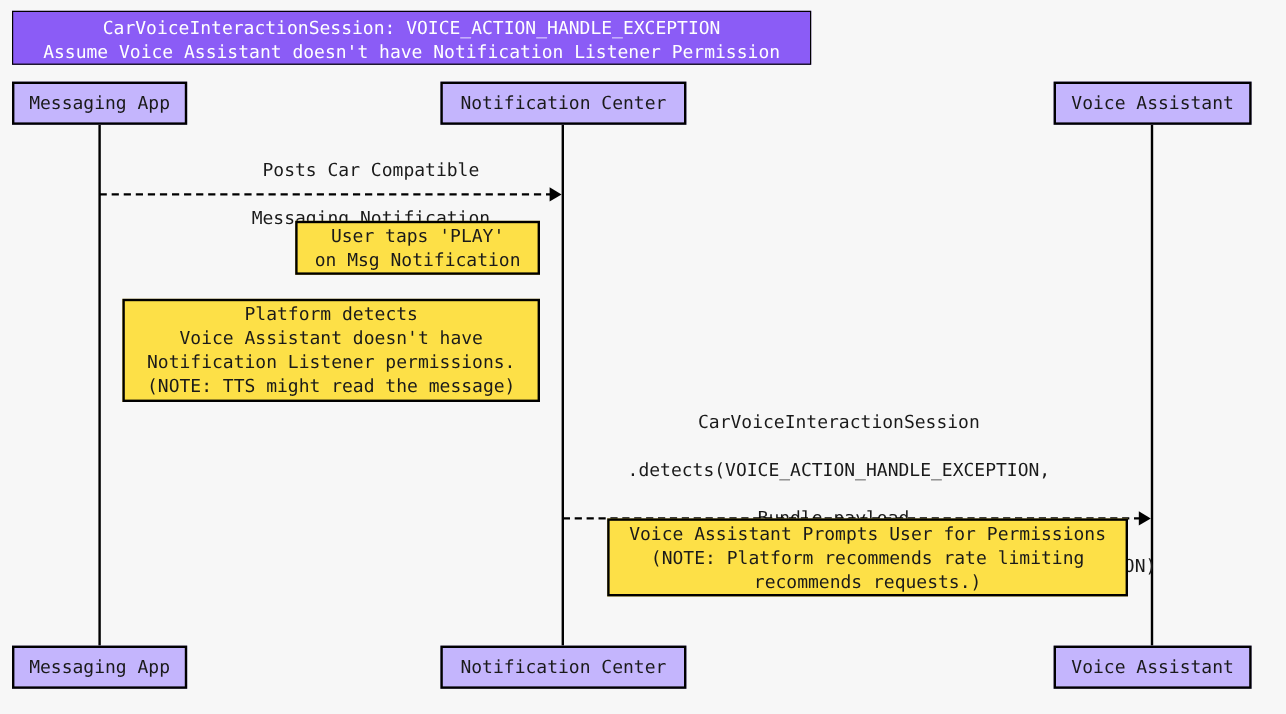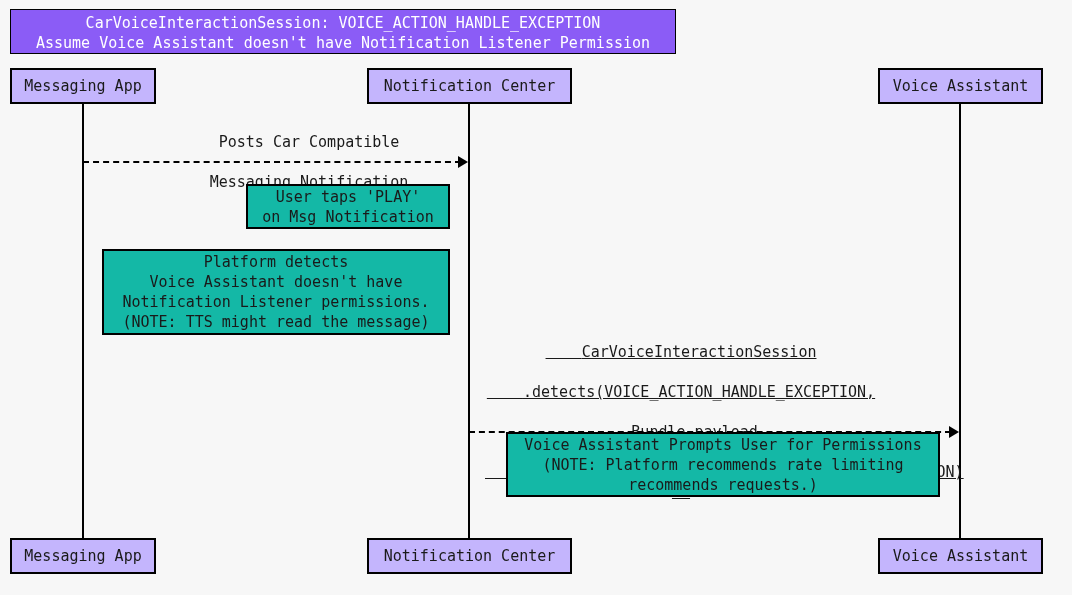--- a/index.html
+++ b/index.html
@@ -95,21 +95,21 @@
     line-height: 20px;
     white-space: pre;
     z-index: 2;
     padding-left: 16px;
   }
 
   
   .note-box {
     position: absolute;
     box-sizing: border-box;
-    background: #14b8a6;
+    background: #fde047;
     border: 2px solid #000000;
     display: flex;
     flex-direction: column;
     align-items: center;
     justify-content: center;
     font-size: 15px;
     line-height: 20px;
     white-space: pre;
     z-index: 5;
   }
@@ -151,21 +151,21 @@
     <span class="note-line">on Msg Notification</span>
   </div>
 
   <div class="note-box" style="left:102px; top:249px; width:348px; height:86px;">
     <span class="note-line">Platform detects</span>
     <span class="note-line">Voice Assistant doesn't have</span>
     <span class="note-line">Notification Listener permissions.</span>
     <span class="note-line">(NOTE: TTS might read the message)</span>
   </div>
 
-  <div class="message-label" style="left:469px; top:322px; width:392px;text-decoration:underline;">
+  <div class="message-label" style="left:469px; top:322px; width:392px;">
     <span>CarVoiceInteractionSession</span><br>
     <span>.detects(VOICE_ACTION_HANDLE_EXCEPTION,</span><br>
     <span>Bundle payload,</span><br>
     <span>VoiceInteractionSession.SHOW_SOURCE_NOTIFICATION)</span>
   </div>
   <div class="message" style="left:469px; top:431px; width:482px;"></div>
   <div class="arrow-head" style="left:949px; top:426px;"></div>
 
   <div class="note-box" style="left:506px; top:432px; width:434px; height:65px;">
     <span class="note-line">Voice Assistant Prompts User for Permissions</span>

